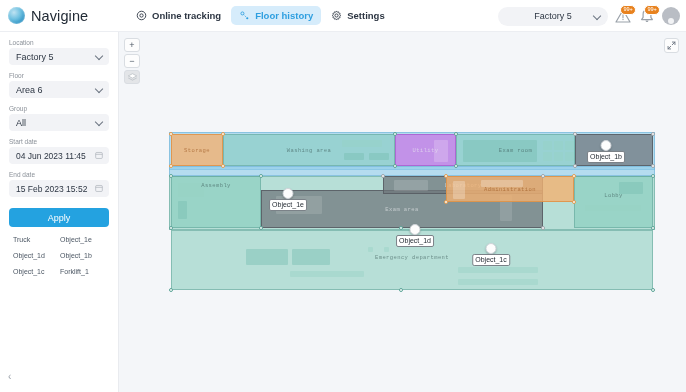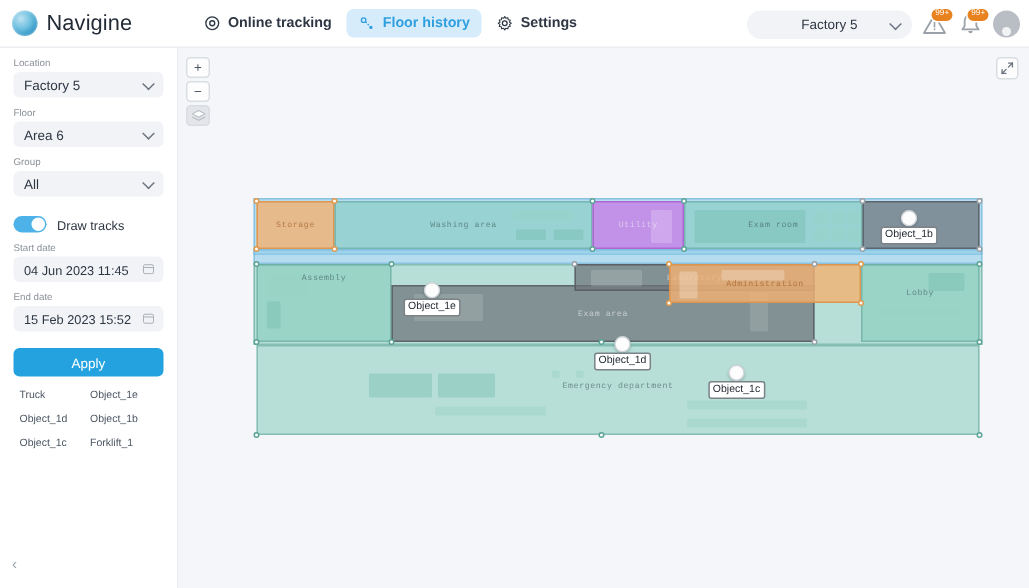--- a/index.html
+++ b/index.html
@@ -268,26 +268,20 @@
       <span>Area 6</span>
       <span class="chev"></span>
     </div>
 
     <div class="fieldlabel">Group</div>
     <div class="select">
       <span>All</span>
       <span class="chev"></span>
     </div>
 
-    <div class="toggle-row">
-      <div class="toggle">
-          <span class="knob"></span>
-        </div>
-      <span class="toggle-label">Draw tracks</span>
-    </div>
 
     <div class="fieldlabel">Start date</div>
     <div class="date-input">
       <span>04 Jun 2023 11:45</span>
       <svg class="cal-icon" viewBox="0 0 12 12">
         <rect x="1" y="2.2" width="10" height="9" rx="1.6" fill="none" stroke="#a9afb6" stroke-width="1"></rect>
         <path d="M1 5 L11 5" stroke="#a9afb6" stroke-width="1"></path>
       </svg>
     </div>
 

